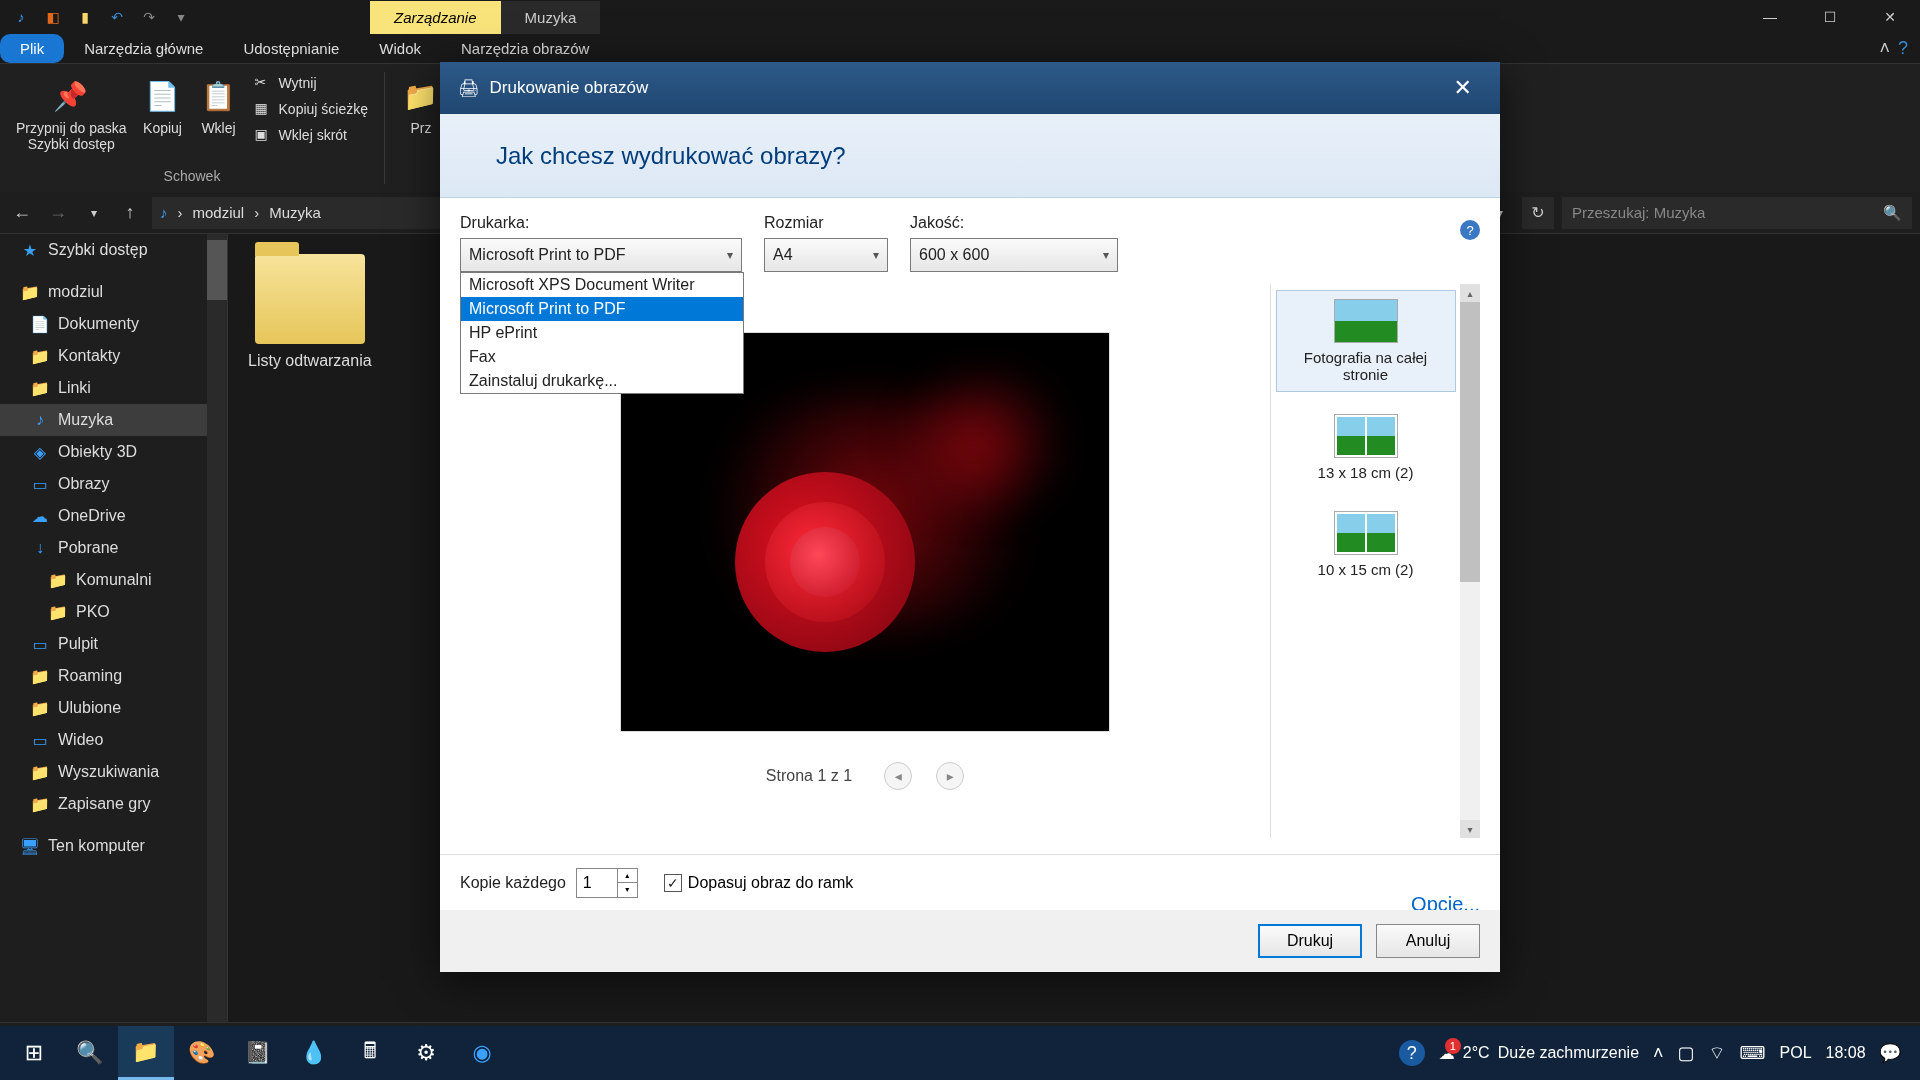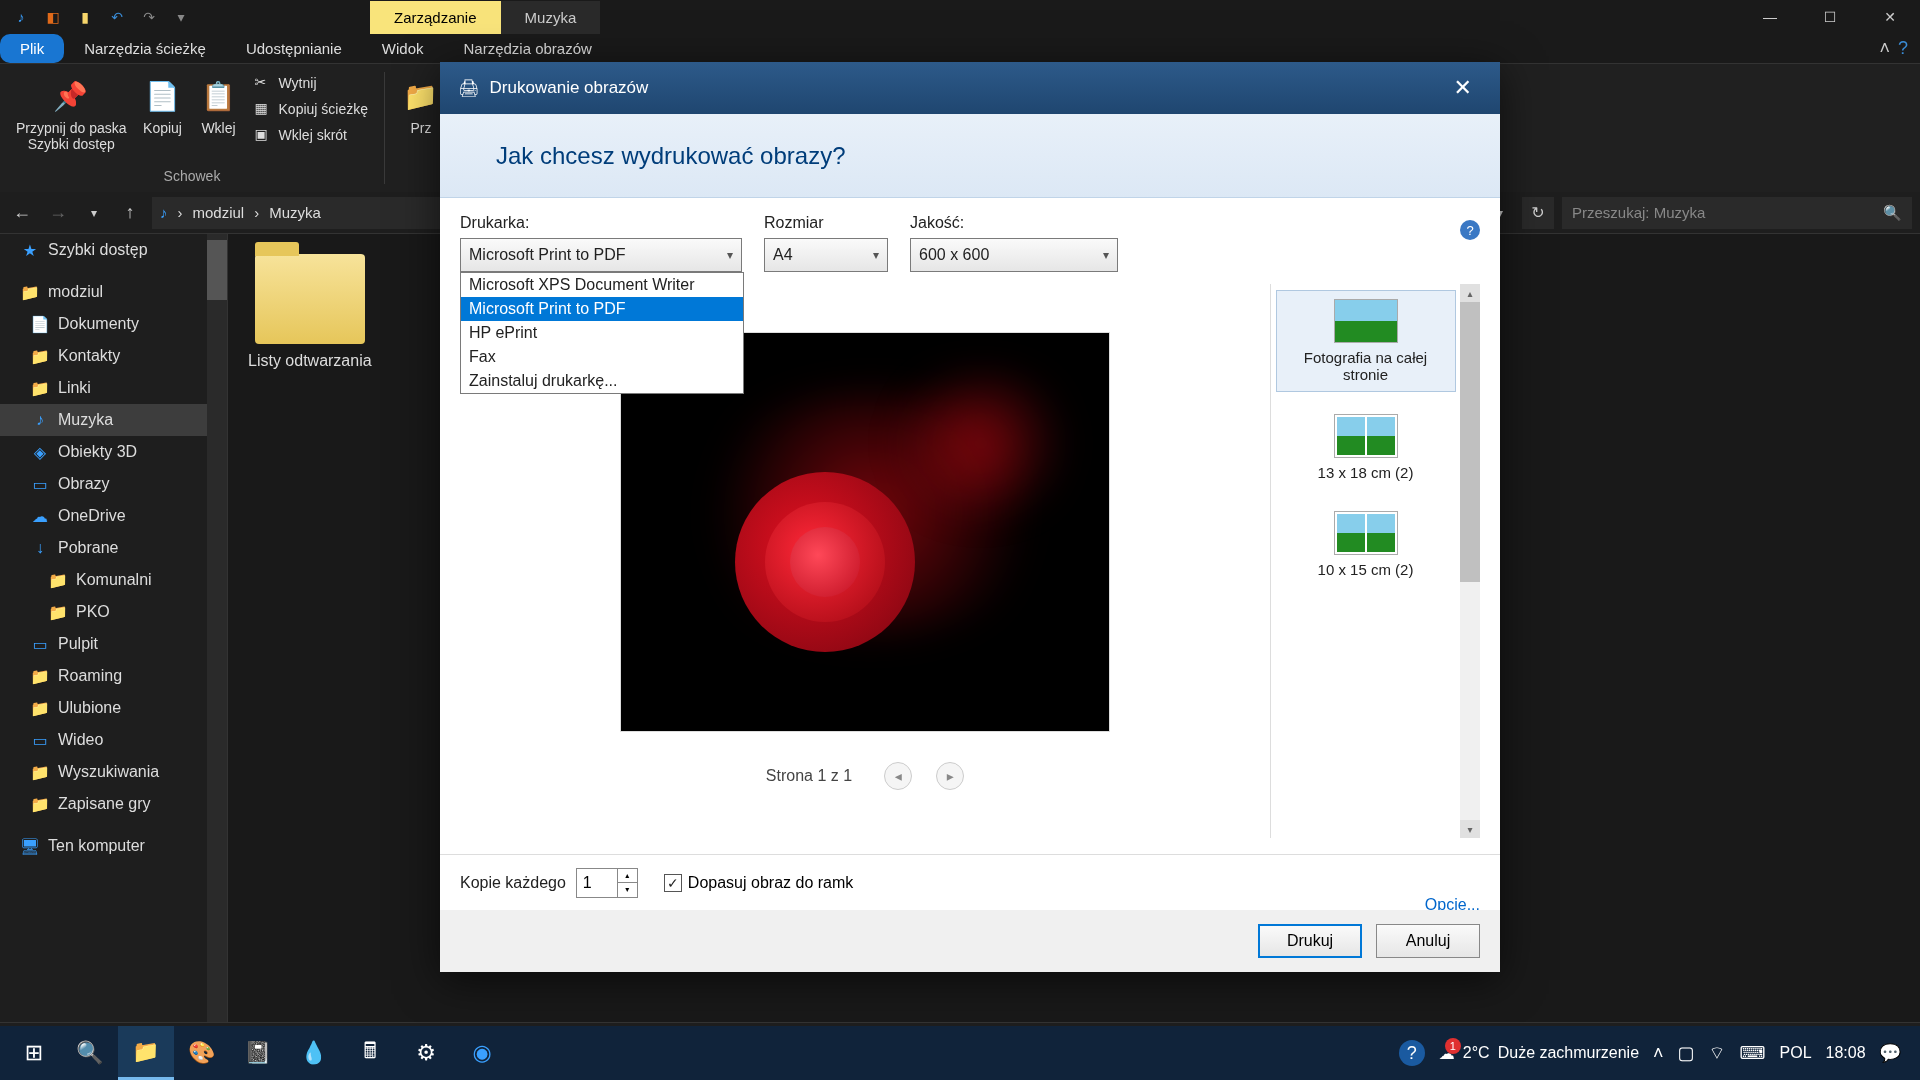--- a/index.html
+++ b/index.html
@@ -4,21 +4,21 @@
 <style>
 * { margin: 0; padding: 0; box-sizing: border-box; font-family: "Segoe UI", sans-serif; }
 body { background: #000; width: 1920px; height: 1080px; overflow: hidden; position: relative; }
 
 
 .titlebar { height: 34px; background: #1a1a1a; display: flex; align-items: center; }
 .titlebar-icons { display: flex; gap: 14px; padding-left: 12px; }
 .tb-icon { width: 18px; height: 18px; display: flex; align-items: center; justify-content: center; font-size: 14px; }
 .titlebar-tabs { display: flex; margin-left: 180px; }
 .titlebar-tab { padding: 8px 24px; font-size: 15px; color: #ccc; }
-.titlebar-tab.active { background: #f9e47b; color: #000; }
+.titlebar-tab.active { background: #f9e47b; color: #000; font-style: italic; }
 .titlebar-tab.inactive { background: #2a2a2a; }
 .window-controls { margin-left: auto; display: flex; }
 .win-btn { width: 60px; height: 34px; display: flex; align-items: center; justify-content: center; color: #ccc; font-size: 14px; }
 .win-btn.close { width: 60px; }
 
 
 .ribbon-tabs { height: 30px; background: #1a1a1a; display: flex; align-items: stretch; border-bottom: 1px solid #333; position: relative; }
 .ribbon-tab { padding: 6px 20px; font-size: 15px; color: #ddd; display: flex; align-items: center; }
 .ribbon-tab.file { background: #1976d2; color: #fff; border-radius: 10px; }
 .ribbon-help { margin-left: auto; display: flex; gap: 8px; padding-right: 12px; align-items: center; color: #ccc; font-size: 18px; }
@@ -106,21 +106,21 @@
 .layouts-scroll-thumb { width: 100%; height: 280px; background: #c0c0c0; position: absolute; top: 18px; }
 .layouts-scroll-arrow { width: 100%; height: 18px; background: #e0e0e0; position: absolute; display: flex; align-items: center; justify-content: center; font-size: 10px; color: #666; }
 
 .dlg-footer1 { height: 56px; border-top: 1px solid #ddd; display: flex; align-items: center; padding: 0 20px; gap: 10px; }
 .copies-label { font-size: 16px; color: #222; }
 .copies-input { width: 62px; height: 30px; border: 1px solid #888; position: relative; display: flex; align-items: center; padding-left: 6px; font-size: 16px; }
 .copies-spin { position: absolute; right: 0; top: 0; width: 20px; height: 100%; border-left: 1px solid #888; display: flex; flex-direction: column; }
 .copies-spin span { flex: 1; display: flex; align-items: center; justify-content: center; font-size: 8px; border-bottom: 1px solid #888; }
 .fit-check { display: flex; align-items: center; gap: 6px; margin-left: 16px; font-size: 16px; }
 .checkbox { width: 18px; height: 18px; border: 1px solid #555; display: flex; align-items: center; justify-content: center; font-size: 14px; color: #222; }
-.options-link { margin-left: auto; color: #0066cc; font-size: 16px; margin-top: 44px; }
+.options-link { margin-left: auto; color: #0066cc; font-size: 20px; margin-top: 44px; }
 
 .dlg-footer2 { height: 62px; background: #f0f0f0; display: flex; align-items: center; justify-content: flex-end; padding: 6px 20px; gap: 14px; }
 .dlg-btn { min-width: 104px; height: 34px; border: 1px solid #888; background: linear-gradient(#fafafa, #e6e6e6); font-size: 16px; display: flex; align-items: center; justify-content: center; }
 .dlg-btn.primary { border: 2px solid #0078d7; }
 
 
 .taskbar { position: absolute; bottom: 0; left: 0; right: 0; height: 54px; background: #10233a; display: flex; align-items: center; padding: 0 6px; }
 .task-icon { width: 56px; height: 54px; display: flex; align-items: center; justify-content: center; color: #fff; font-size: 22px; }
 .task-icon.active { border-bottom: 3px solid #76b9ed; background: #1a3a5a; }
 .task-right { margin-left: auto; display: flex; align-items: center; gap: 14px; color: #fff; font-size: 16px; padding-right: 12px; }
@@ -145,21 +145,21 @@
   </div>
   <div class="window-controls">
     <div class="win-btn">—</div>
     <div class="win-btn">☐</div>
     <div class="win-btn close">✕</div>
   </div>
 </div>
 
 <div class="ribbon-tabs">
   <div class="ribbon-tab file">Plik</div>
-  <div class="ribbon-tab">Narzędzia ścieżkę</div>
+  <div class="ribbon-tab">Narzędzia główne</div>
   <div class="ribbon-tab">Udostępnianie</div>
   <div class="ribbon-tab">Widok</div>
   <div class="ribbon-tab">Narzędzia obrazów</div>
   <div class="ribbon-help">
     <span>˄</span>
     <span style="color:#3a8cd6">?</span>
   </div>
 </div>
 
 <div class="ribbon-content">

